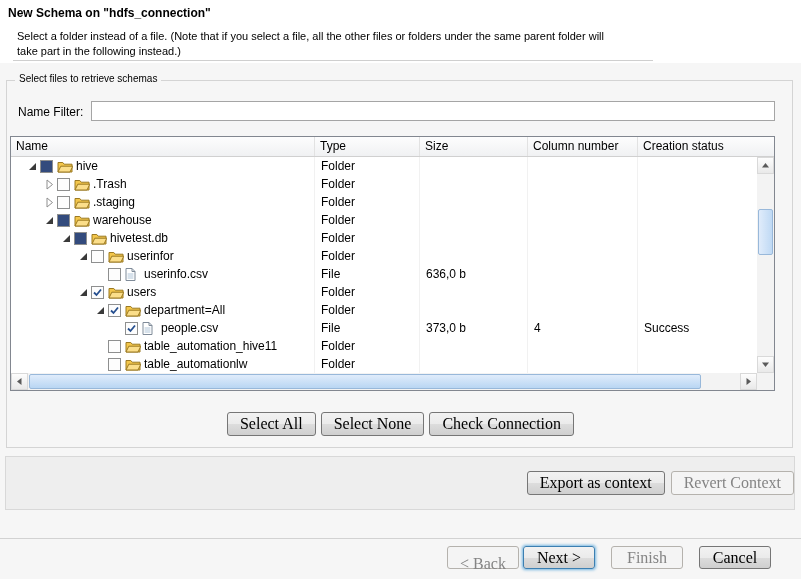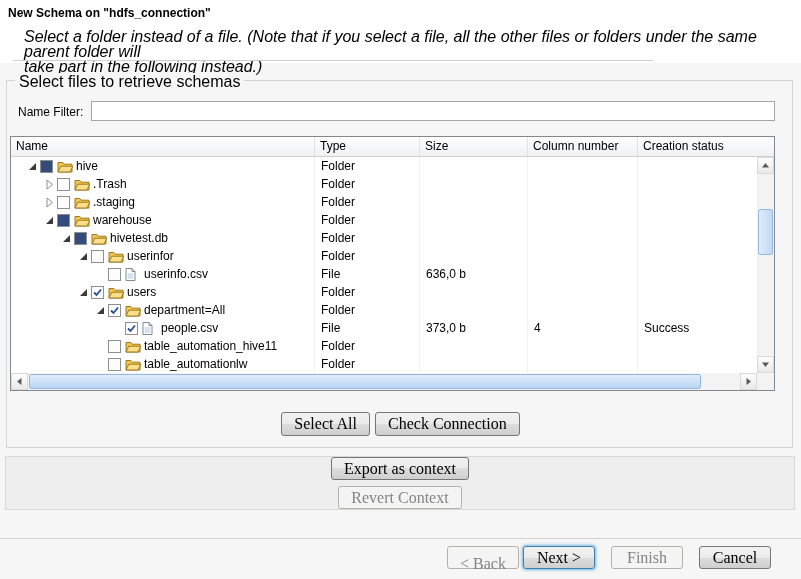--- a/index.html
+++ b/index.html
@@ -1,25 +1,25 @@
 <!DOCTYPE html>
 <html><head>
 <meta charset="utf-8">
 <style>
   html,body{margin:0;padding:0;background:#fff;}
   .window{position:relative;width:801px;height:579px;background:#f6f6f6;overflow:hidden;
           font-family:"Liberation Sans",sans-serif;font-size:12px;color:#000;}
   
   .banner{position:absolute;left:0;top:0;width:801px;height:63px;background:#ffffff;}
   #title{position:absolute;left:8px;top:6px;font-weight:bold;font-size:12px;}
-  #desc{position:absolute;left:24px;top:29px;line-height:15px;font-size:16px;font-style:italic;}
+  #desc{position:absolute;left:17px;top:29px;line-height:15px;font-size:11px;}
   #header-sep{position:absolute;left:13px;top:60px;width:640px;height:1px;background:#cfcfcf;}
   
   .group{position:absolute;left:6px;top:80px;width:787px;height:368px;border:1px solid #d4d4d4;box-sizing:border-box;}
-  .group-label{position:absolute;left:8px;top:-8px;background:#f6f6f6;padding:0 4px;font-size:16px;}
+  .group-label{position:absolute;left:8px;top:-8px;background:#f6f6f6;padding:0 4px;font-size:10px;}
   
   #filter-label{position:absolute;left:18px;top:105px;}
   #filter-input{position:absolute;left:91px;top:101px;width:684px;height:20px;box-sizing:border-box;
                 border:1px solid #a5a5a5;background:#fff;font:12px "Liberation Sans",sans-serif;padding:2px 4px;}
   
   #table{position:absolute;left:10px;top:136px;width:765px;height:255px;box-sizing:border-box;
          border:1px solid #828790;background:#fff;}
   .thead{position:absolute;left:0;top:0;width:100%;height:20px;display:flex;
          background:linear-gradient(#fdfdfd,#f0f1f3);border-bottom:1px solid #d0d0d0;box-sizing:border-box;}
   .th{box-sizing:border-box;border-right:1px solid #e2e2e2;padding:2px 0 0 5px;white-space:nowrap;overflow:hidden;}
@@ -52,21 +52,21 @@
   .hthumb{position:absolute;left:18px;top:1px;width:672px;height:15px;box-sizing:border-box;
           background:linear-gradient(to bottom,#e0ecfb,#b9d6f3);border:1px solid #98b8da;border-radius:2px;}
   
   .w7btn{font-family:Liberation Serif, serif;font-size:16px;color:#000;height:24px;padding:0 12px;
          border:1px solid #767676;border-radius:3px;cursor:default;
          background:linear-gradient(to bottom,#f2f2f2 0%,#ebebeb 50%,#dddddd 50%,#cfcfcf 100%);}
   .w7btn.disabled{border-color:#b5b2ad;background:#f4f4f4;color:#848484;}
   .w7btn.default{border-color:#3c7fb1;box-shadow:0 0 3px 1px #74b5e0;}
   .sel-row{position:absolute;left:0;top:412px;width:801px;display:flex;justify-content:center;gap:5px;}
   .context-panel{position:absolute;left:5px;top:456px;width:790px;height:54px;box-sizing:border-box;
-                 border:1px solid #d8d8d8;background:#eeeeee;display:flex;align-items:center;justify-content:flex-end;gap:6px;flex-direction:column;}
+                 border:1px solid #d8d8d8;background:#eeeeee;display:flex;align-items:center;justify-content:flex-end;gap:6px;}
   #footer-sep{position:absolute;left:0;top:538px;width:801px;height:1px;background:#d2d2d2;}
   #btn-back{position:absolute;left:447px;top:546px;width:72px;height:23px;padding:8px;}
   #btn-next{position:absolute;left:523px;top:546px;width:72px;height:23px;padding:0;}
   #btn-finish{position:absolute;left:611px;top:546px;width:72px;height:23px;padding:2px;}
   #btn-cancel{position:absolute;left:699px;top:546px;width:72px;height:23px;padding:0;}
 </style>
 </head>
 <body>
 
 <div class="window">
@@ -392,20 +392,21 @@
         <svg width="11" height="11">
             <polygon points="3.5,2 3.5,9 8,5.5" fill="#5a5a5a"></polygon>
           </svg>
       </div>
     </div>
     <div class="corner"></div>
   </div>
 
   <div class="sel-row">
     <button class="w7btn">Select All</button>
+    <button class="w7btn">Select None</button>
     <button class="w7btn">Check Connection</button>
   </div>
 
   <div class="context-panel">
     <button class="w7btn">Export as context</button>
     <button class="w7btn disabled">Revert Context</button>
   </div>
 
   <div id="footer-sep"></div>
   <button id="btn-back" class="w7btn disabled">&lt; Back</button>

